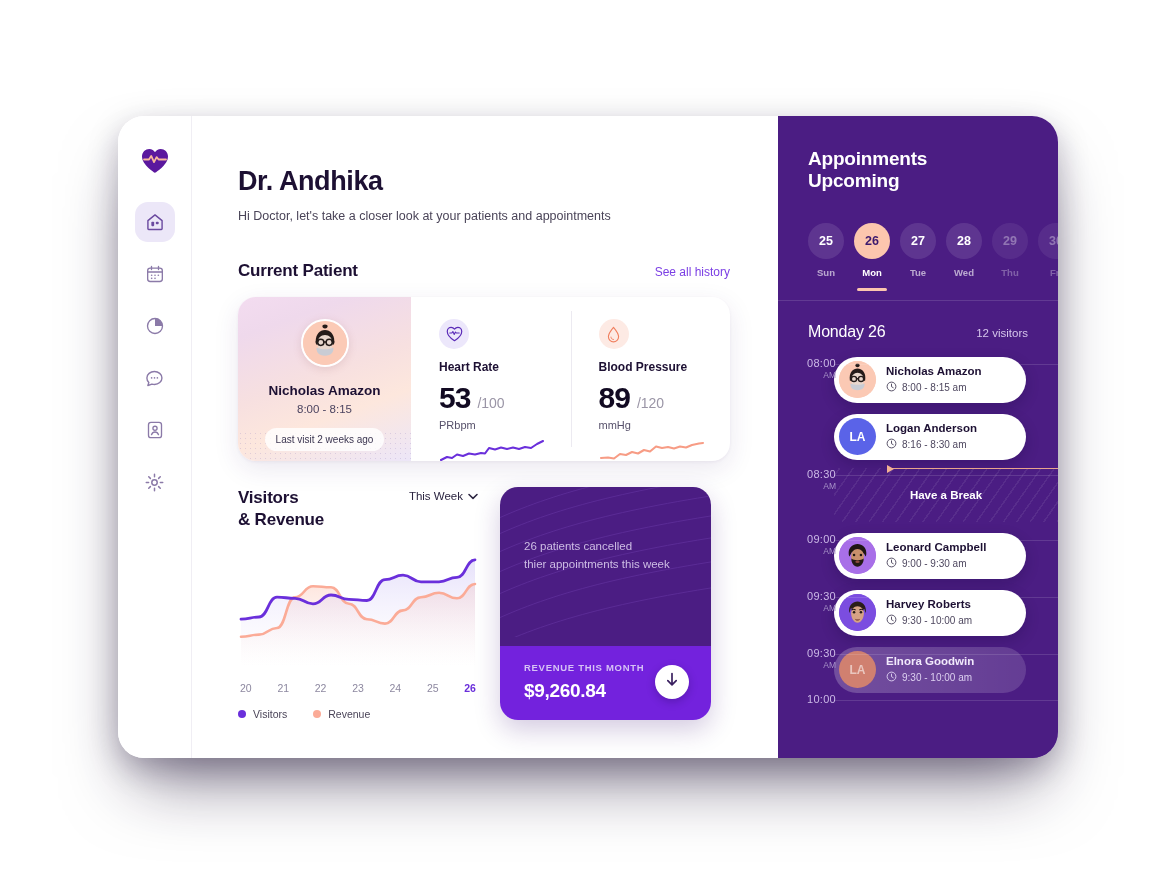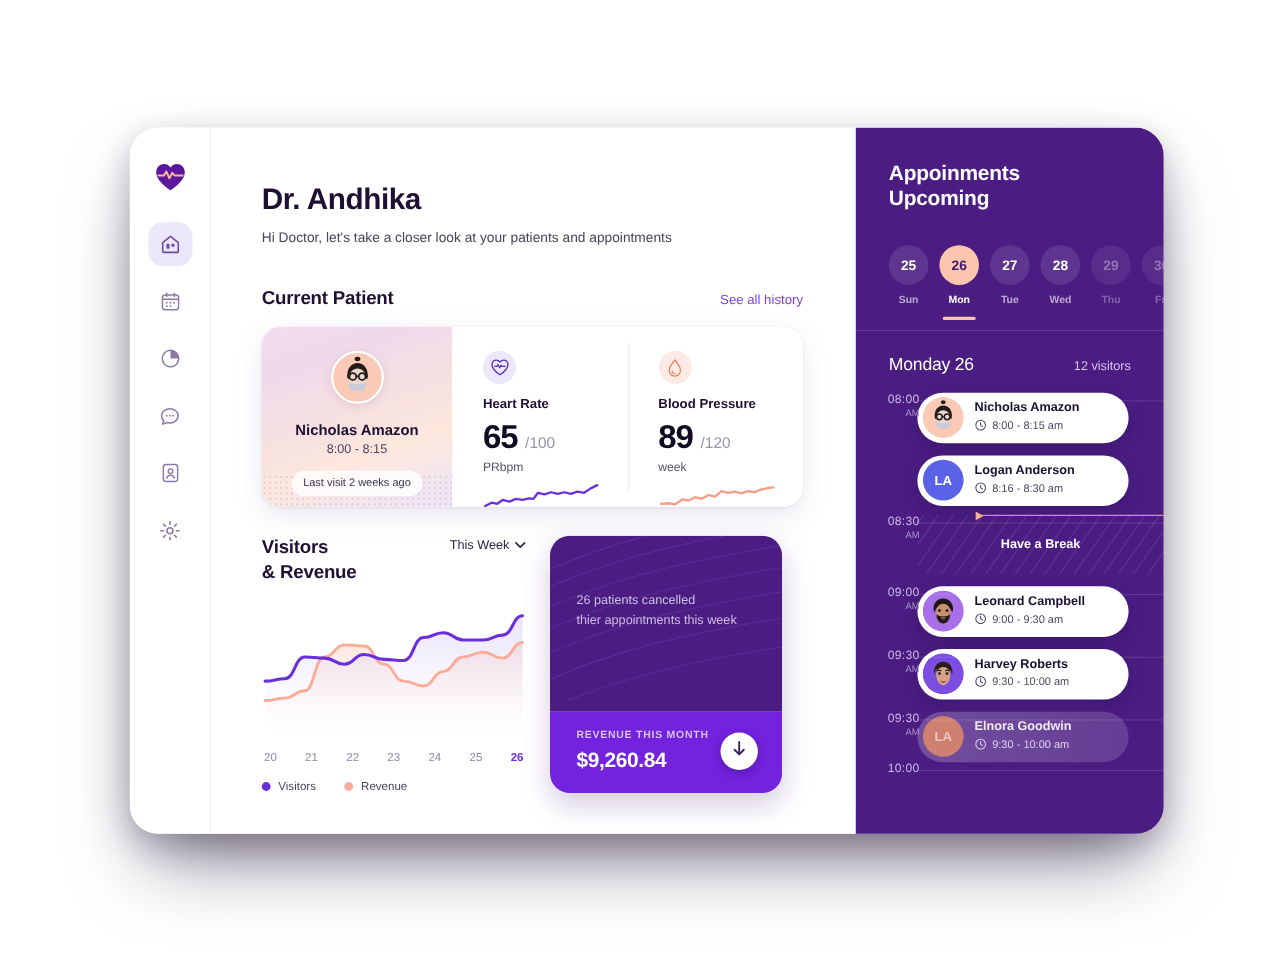--- a/index.html
+++ b/index.html
@@ -338,21 +338,21 @@
       <div class="vitals">
         <div class="vital">
           <div class="vicon hr">
             <svg width="17" height="16" viewBox="0 0 24 22" fill="none" stroke="#5b2bb8" stroke-width="1.7">
               <path d="M12 20.5S1.8 13.8 1.8 7.3C1.8 4 4.4 1.6 7.3 1.6c1.9 0 3.5 1 4.7 2.5 1.2-1.5 2.8-2.5 4.7-2.5 2.9 0 5.5 2.4 5.5 5.7 0 6.5-10.2 13.2-10.2 13.2z" stroke-linejoin="round"></path>
               <path d="M5.3 9.7h3l1.4-2.3 1.9 4.2 1.7-3.4 1.3 1.5h4.1" stroke-linecap="round" stroke-linejoin="round" stroke-width="1.5"></path>
             </svg>
           </div>
           <div class="vlabel">Heart Rate</div>
           <div class="vrow">
-            <span class="vnum">65</span>
+            <span class="vnum">53</span>
             <span class="vden">/100</span>
           </div>
           <div class="vunit">PRbpm</div>
           <div class="spark">
             <svg width="108" height="26" viewBox="0 0 108 26">
               <path d="M2 23 L8 20 L13 21 L18 17.5 L24 19 L30 16.5 L36 17.5 L42 16 L46 16.5 L50 11 L56 12.5 L62 10.5 L68 12 L74 10.5 L80 12 L86 10 L92 11 L98 7 L104 4" fill="none" stroke="#6a2fdb" stroke-width="2.1" stroke-linecap="round" stroke-linejoin="round"></path>
             </svg>
           </div>
         </div>
 
@@ -361,21 +361,21 @@
             <svg width="15" height="17" viewBox="0 0 20 24" fill="none" stroke="#f08060" stroke-width="1.6">
               <path d="M10 1.8C10 1.8 2.8 10.2 2.8 15.3A7.2 7.2 0 0 0 10 22.4a7.2 7.2 0 0 0 7.2-7.1C17.2 10.2 10 1.8 10 1.8z" stroke-linejoin="round"></path>
               <path d="M6.4 15.6c0 2 1.6 3.5 3.6 3.5" stroke-linecap="round" stroke-width="1.3"></path>
             </svg>
           </div>
           <div class="vlabel">Blood Pressure</div>
           <div class="vrow">
             <span class="vnum">89</span>
             <span class="vden">/120</span>
           </div>
-          <div class="vunit">week</div>
+          <div class="vunit">mmHg</div>
           <div class="spark">
             <svg width="108" height="26" viewBox="0 0 108 26">
               <path d="M2 21 L9 20.5 L15 21.5 L21 17 L27 18 L33 15 L39 16.5 L45 13 L51 14.5 L57 9.5 L63 11 L69 10 L75 11.5 L81 9.5 L87 10.5 L93 8 L100 6.5 L104 6" fill="none" stroke="#f79c85" stroke-width="2.1" stroke-linecap="round" stroke-linejoin="round"></path>
             </svg>
           </div>
         </div>
       </div>
     </div>
 
     <div class="lower">

